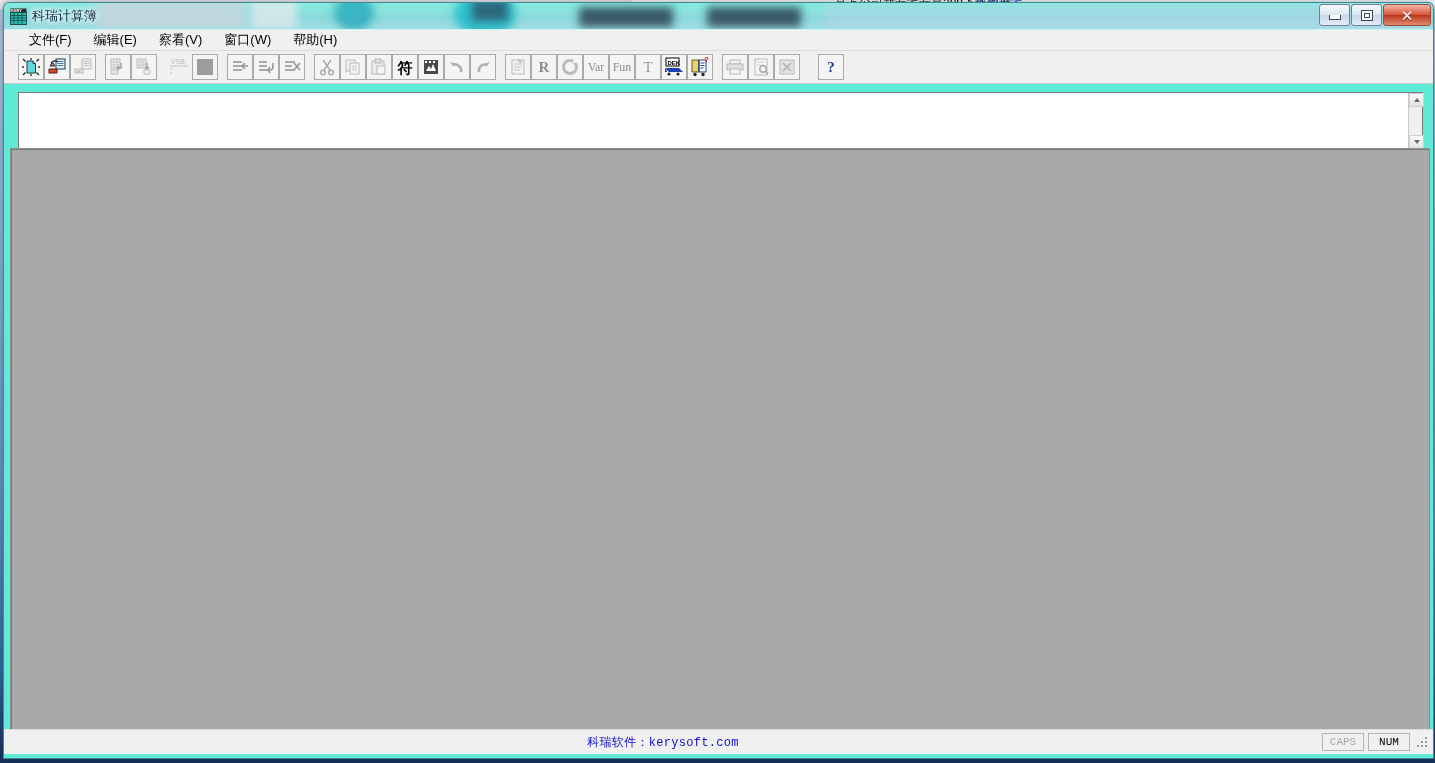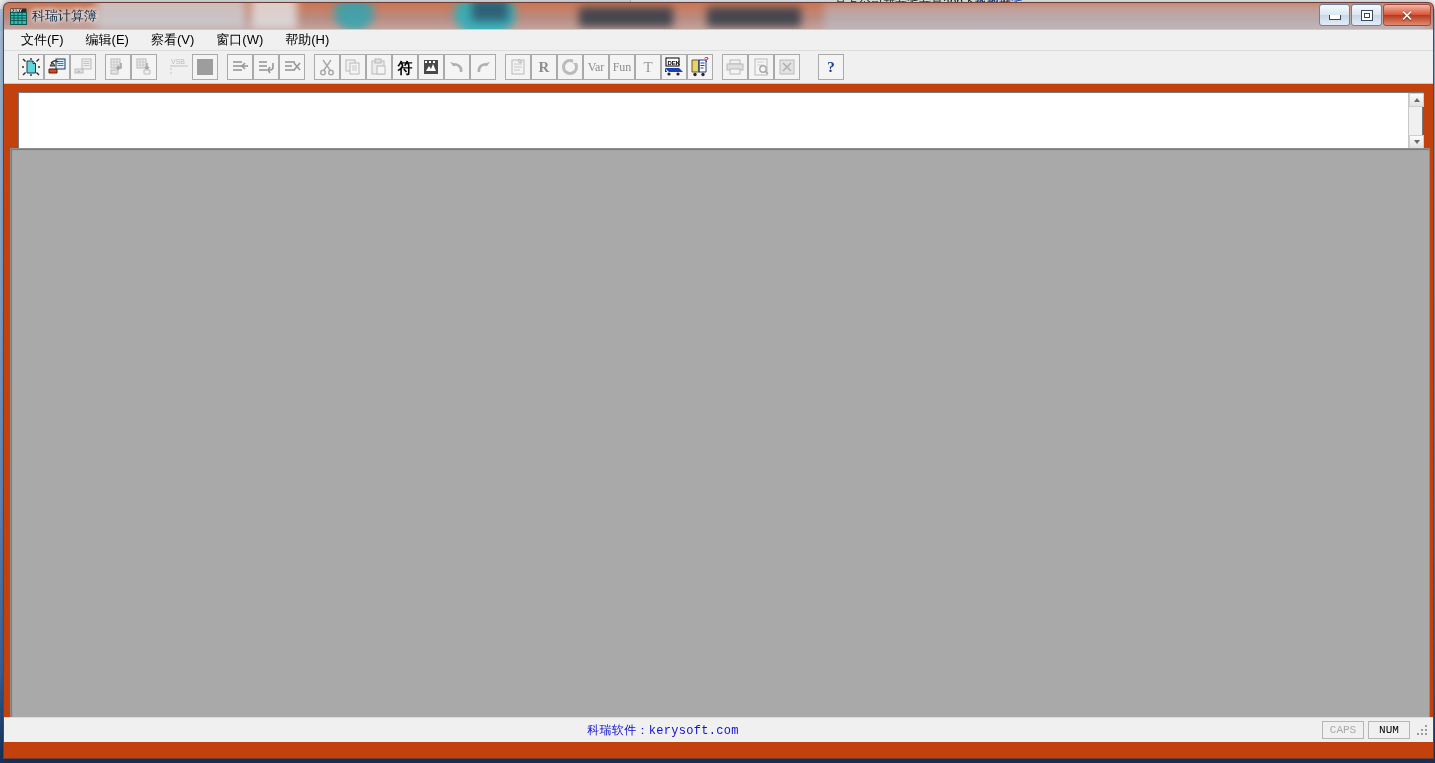--- a/index.html
+++ b/index.html
@@ -33,21 +33,21 @@
     background:linear-gradient(to bottom,#c2d6ea,#b0c8e2);}
   #bg-blur .blob{position:absolute;border-radius:50%;filter:blur(3px);opacity:.85;}
   #bg-blur .rect{position:absolute;filter:blur(3px);opacity:.8;}
 
   
   #app-window{position:absolute;left:3px;top:2px;width:1429px;height:755px;
     border:1px solid rgba(40,60,90,.55);
     border-radius:6px 6px 0 0;
     box-shadow:0 0 10px rgba(0,20,50,.45);
     overflow:hidden;
-    background:#c2410c;}
+    background:#5eead4;}
 
   
   #titlebar{position:relative;height:26px;
     background:linear-gradient(to bottom,rgba(226,237,248,.30),rgba(176,202,228,.55) 60%,rgba(196,216,235,.65));
     border-bottom:1px solid rgba(255,255,255,.55);
     overflow:hidden;}
   #titlebar .glass-blob{position:absolute;filter:blur(4px);opacity:.75;}
   #app-icon{position:absolute;left:6px;top:5px;width:17px;height:17px;z-index:3;}
   #title-text{position:absolute;left:28px;top:4px;z-index:3;
     font-size:13px;color:#0b2b47;text-shadow:0 0 4px #fff,0 0 6px #fff,0 0 8px #fff;
@@ -61,21 +61,21 @@
   .wbtn.close{width:46px;border-color:#9c4a3c;
     background:linear-gradient(to bottom,#f3b9a8,#d9563a 48%,#b83a20 52%,#e08a6e);}
   .wbtn .g{display:block;}
   .min-g{width:10px;height:4px;border:1px solid #34495e;border-top:none;background:#fff;margin-top:5px;}
   .max-g{width:10px;height:9px;border:1px solid #34495e;background:#fff;position:relative;}
   .max-g:after{content:"";position:absolute;left:2px;top:2px;right:2px;bottom:2px;border:1px solid #34495e;}
   .close-g{font-size:15px;font-weight:bold;color:#fff;line-height:1;text-shadow:0 1px 1px rgba(0,0,0,.5);}
 
   
   #menubar{height:20px;background:#f0f0f0;border-bottom:1px solid #dcdcdc;
-    display:flex;align-items:center;padding-left:6px;}
+    display:flex;align-items:center;padding-left:14px;}
   .menu-item{padding:2px 11px;font-size:13px;color:#000;cursor:default;white-space:nowrap;}
 
   
   #toolbar{height:32px;background:#f0f0f0;border-bottom:1px solid #c9c9c9;
     display:flex;align-items:center;padding-left:14px;}
   .tb-btn{width:24px;height:24px;margin:0;display:flex;align-items:center;justify-content:center;
     border:1px solid #f0f0f0;background:transparent;cursor:default;position:relative;}
   .tb-btn.boxed{border:1px solid #aaa;background:#f4f4f4;}
   .tb-sep{width:9px;height:24px;}
   .tb-group{display:flex;align-items:center;}
@@ -90,21 +90,21 @@
     background:linear-gradient(to bottom,#fbfbfb,#e2e2e2);border:1px solid #cfcfcf;}
   .tri-up{width:0;height:0;border-left:3px solid transparent;border-right:3px solid transparent;border-bottom:4px solid #6a6a6a;}
   .tri-dn{width:0;height:0;border-left:3px solid transparent;border-right:3px solid transparent;border-top:4px solid #6a6a6a;}
 
   
   #mdi-client{position:absolute;left:6px;right:3px;top:145px;bottom:28px;
     background:#a9a9a9;border:1px solid #8d8d8d;
     box-shadow:inset 1px 1px 1px rgba(0,0,0,.28);}
 
   
-  #statusbar{position:absolute;left:0;right:0;bottom:16px;height:24px;background:#f0f0f0;
+  #statusbar{position:absolute;left:0;right:0;bottom:4px;height:24px;background:#f0f0f0;
     border-top:1px solid #dcdcdc;display:flex;align-items:center;}
   #status-text{flex:1;text-align:center;font-family:"Liberation Mono","DejaVu Sans Mono",monospace;
     font-size:12px;color:#1010cf;letter-spacing:.3px;}
   .status-cell{width:40px;height:16px;margin-right:4px;border:1px solid #b5b5b5;
     display:flex;align-items:center;justify-content:center;
     font-family:"Liberation Mono","DejaVu Sans Mono",monospace;font-size:11px;background:#f0f0f0;}
   .status-cell.off{color:#a8a8a8;}
   .status-cell.on{color:#000;font-family:Liberation Mono, monospace;}
   #grip{width:16px;height:16px;margin-right:3px;position:relative;}
   #grip i{position:absolute;display:block;background:#9a9a9a;width:2px;height:2px;}

